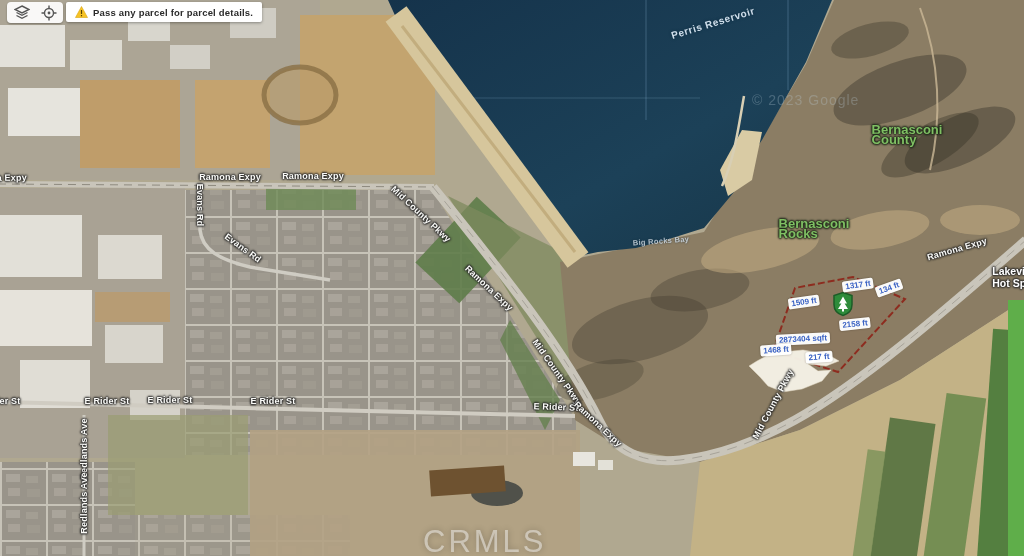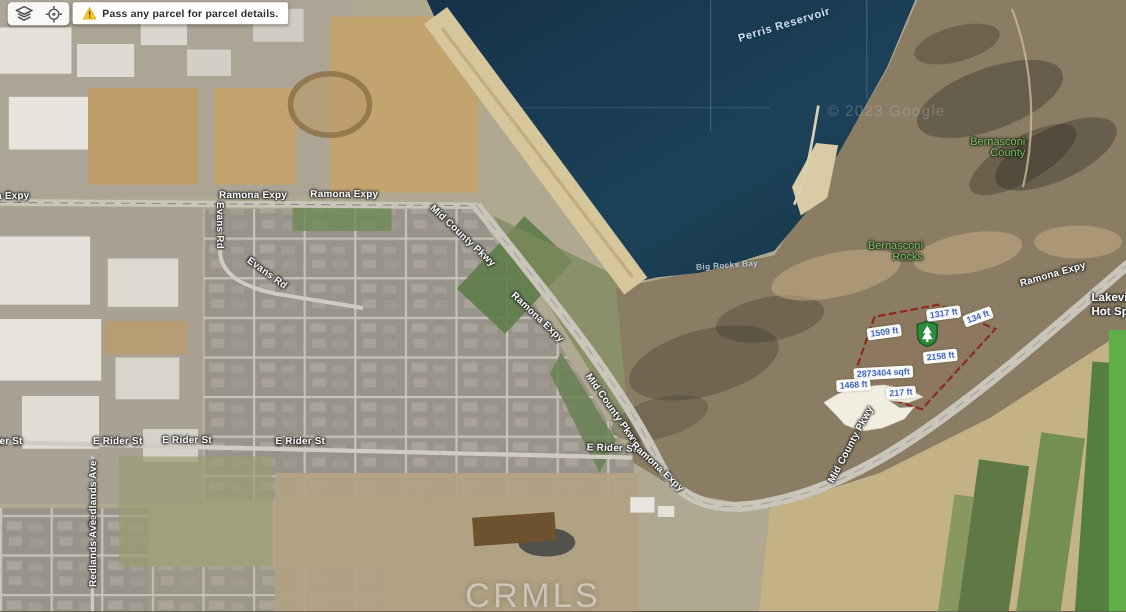--- a/index.html
+++ b/index.html
@@ -9,21 +9,21 @@
   
   #labels,#parcel-layer{position:absolute;left:0;top:0;width:1024px;height:556px;pointer-events:none;}
   .lbl{position:absolute;white-space:nowrap;display:inline-block;}
   .road-label{font-size:9px;font-weight:bold;color:#fbfbf8;letter-spacing:.2px;
     text-shadow:0 1px 2px rgba(40,40,40,.95),0 -1px 2px rgba(40,40,40,.95),
                 1px 0 2px rgba(40,40,40,.95),-1px 0 2px rgba(40,40,40,.95);}
   .water-label{font-size:10px;font-weight:bold;color:rgba(223,237,248,.92);letter-spacing:.6px;
     text-shadow:0 0 3px rgba(10,40,60,.8);}
   .bay-label{font-size:7.5px;font-weight:bold;color:rgba(228,238,246,.75);letter-spacing:.3px;
     text-shadow:0 0 2px rgba(20,40,55,.8);}
-  .terrain-label{font-size:10px;font-weight:normal;color:#7fbf63;text-align:right;line-height:10px;
+  .terrain-label{font-size:13px;font-weight:bold;color:#7fbf63;text-align:left;line-height:10px;
     text-shadow:0 1px 2px rgba(30,40,25,.95),0 -1px 2px rgba(30,40,25,.95),
                 1px 0 2px rgba(30,40,25,.95),-1px 0 2px rgba(30,40,25,.95);}
   .place-label{font-size:10.5px;font-weight:bold;color:#fff;text-align:left;line-height:12px;
     text-shadow:0 1px 2px rgba(40,40,40,.95),0 -1px 2px rgba(40,40,40,.95),
                 1px 0 2px rgba(40,40,40,.95),-1px 0 2px rgba(40,40,40,.95);}
   .measure-pill{font-size:8px;font-weight:bold;color:#3a62c4;background:rgba(255,255,255,.96);
     padding:0 3px;border-radius:2px;box-shadow:0 0 2px rgba(0,0,0,.35);line-height:11px;}
   .credit{position:absolute;left:752px;top:60px;font-size:14px;color:rgba(190,208,220,.28);
     letter-spacing:1px;margin-top:32px;}
   .mls-watermark{position:absolute;left:423px;top:524px;font-size:31px;font-weight:400;

